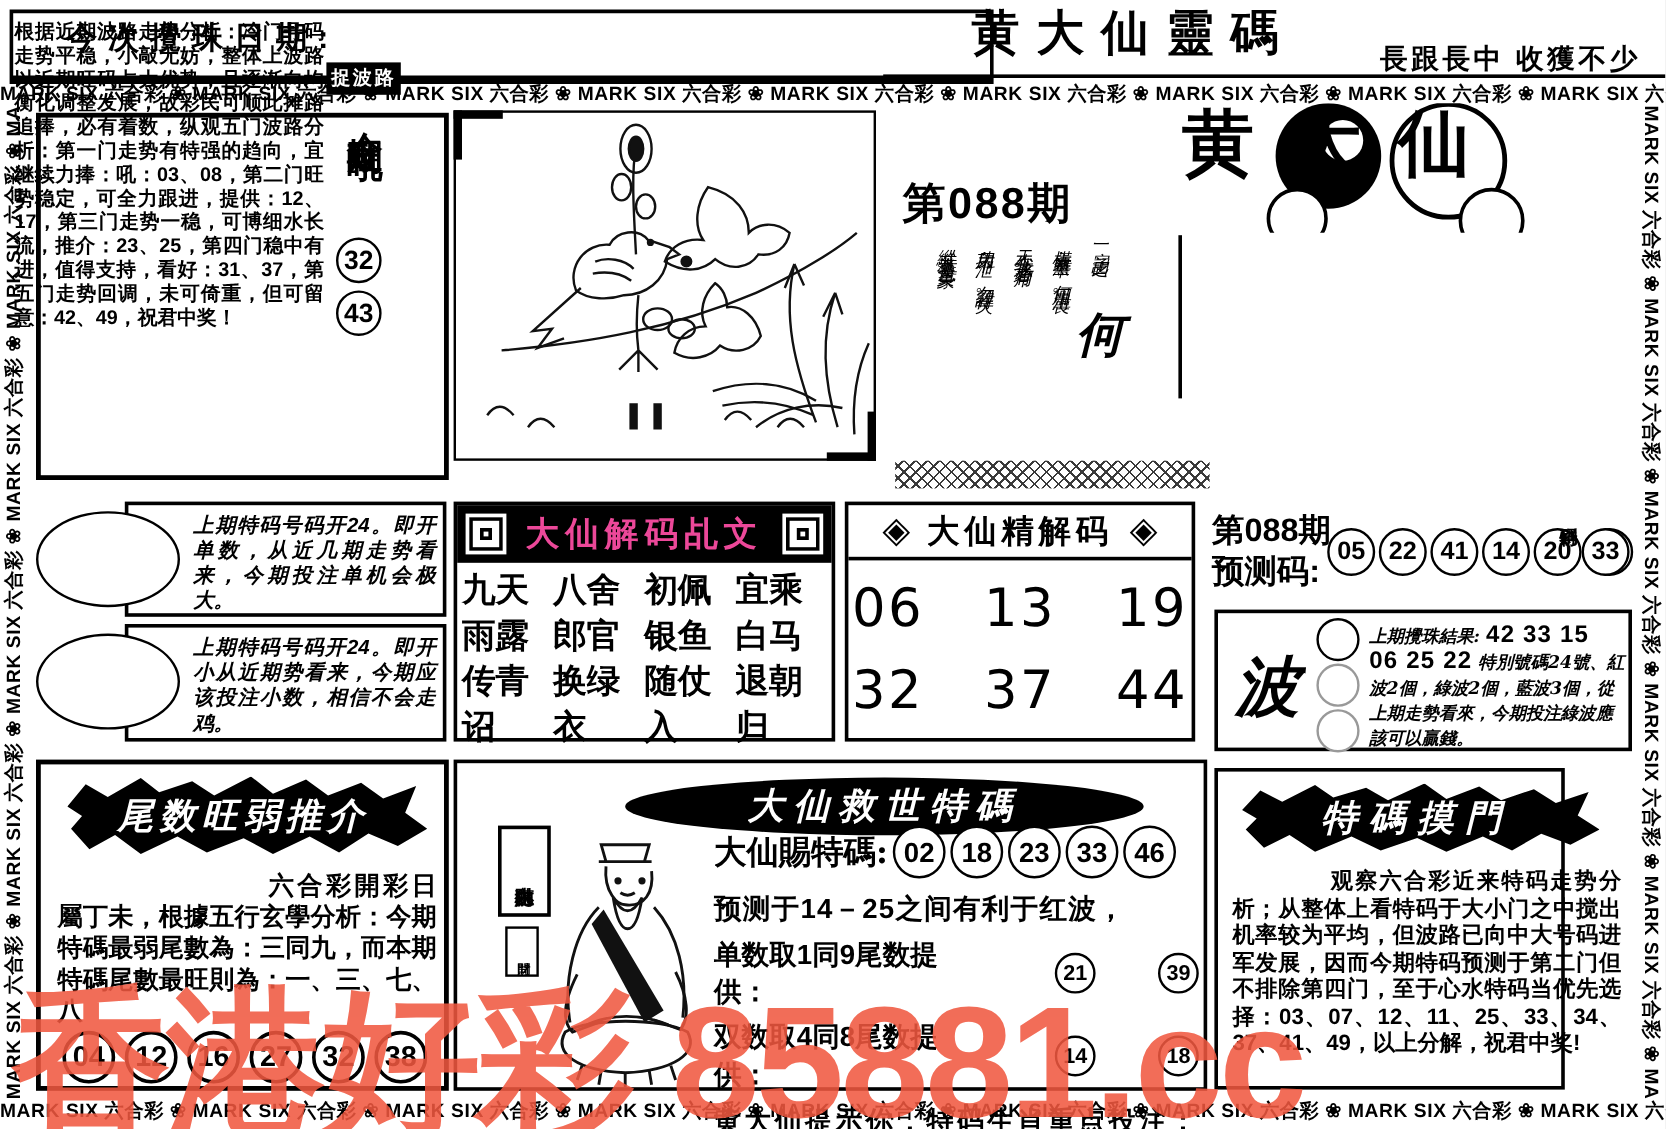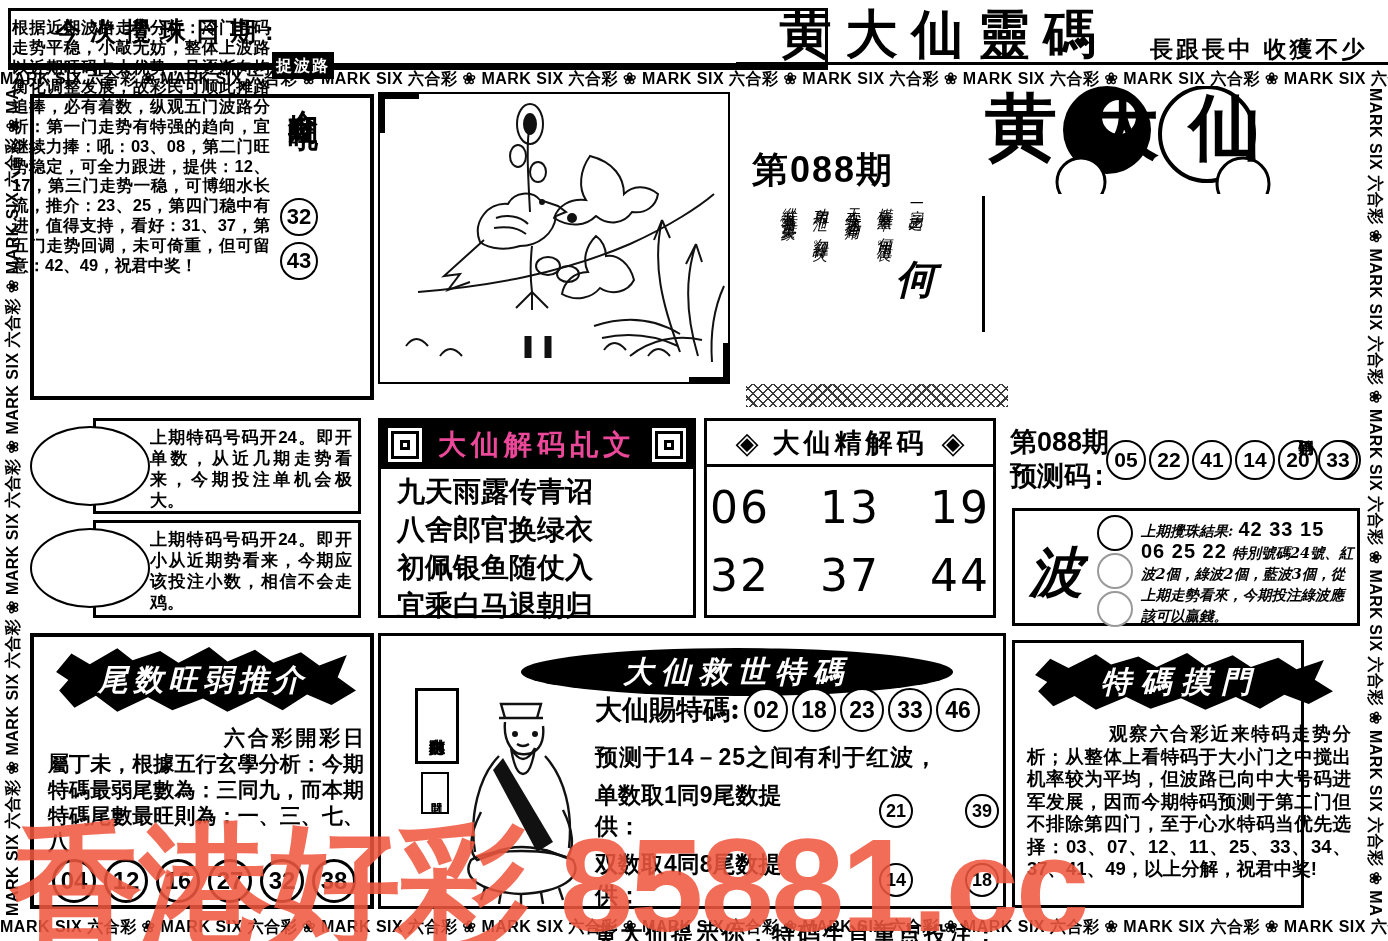--- a/index.html
+++ b/index.html
@@ -18,21 +18,21 @@
   .band-side   { width:26px; height:828px; overflow:hidden; }
   .band-left   { left:0; top:88px; }
   .band-right  { left:1362px; top:88px; }
   .band-side > div { position:absolute; width:828px; height:26px; transform-origin:0 0; }
   .band-left  > div { transform:rotate(-90deg) translateX(-828px); }
   .band-right > div { left:26px; transform:rotate(90deg); }
 
   
   .date-box { left:8px; top:8px; width:820px; height:62px; border:3px solid #000; border-bottom:7px solid #000; }
   .date-label { left:55px; top:14px; font-size:26px; font-weight:bold; letter-spacing:9px; }
-  .main-title { left:742px; top:0px; width:405px; text-align:center; font-size:52px; font-weight:900;
+  .main-title { left:742px; top:0px; width:405px; text-align:center; font-size:40px; font-weight:900;
                 font-family:"DejaVu Serif", serif; letter-spacing:14px; white-space:nowrap; }
   .slogan { left:1150px; top:34px; font-size:23px; font-weight:bold; letter-spacing:3px; white-space:nowrap; }
   .title-rule { left:736px; top:62px; width:652px; height:3px; background:#000; }
 
   
   .analysis-box { left:30px; top:94px; width:344px; height:306px; border:4px solid #000; }
   .analysis-text { left:12px; top:18px; width:258px; font-size:16.5px; line-height:19.8px; text-align:justify; font-weight:600; }
   .catch-label { left:272px; top:52px; width:62px; height:27px; background:#000; color:#fff; font-size:16px; font-weight:bold;
                  text-align:center; line-height:27px; letter-spacing:2px; }
   .vert { writing-mode:vertical-rl; text-orientation:upright; }
@@ -51,55 +51,55 @@
 
   
   .issue-heading { left:752px; top:146px; font-size:36px; font-weight:900; letter-spacing:2px; }
   .verse { left:778px; top:196px; height:180px; display:flex; flex-direction:row-reverse; gap:12px;
            font-family:"DejaVu Serif", serif; font-style:italic; }
   .verse .col { writing-mode:vertical-rl; text-orientation:upright; font-size:15px; line-height:20px; letter-spacing:3px; }
   .verse .intro { font-size:14px; }
   .verse .bigchar { font-size:40px; font-weight:bold; letter-spacing:0; }
   .logo { left:985px; top:86px; width:362px; height:108px; }
   .logo svg { position:absolute; left:0; top:0; }
-  .logo .logo-text { position:absolute; left:0; top:-6px; width:100%; font-size:72px; font-weight:900;
+  .logo .logo-text { position:absolute; left:0; top:-6px; width:100%; font-size:60px; font-weight:900;
                      font-family:"DejaVu Serif", serif; letter-spacing:30px; white-space:nowrap; }
   .logo-vline { left:982px; top:196px; width:3px; height:136px; background:#000; }
   .hatch { left:746px; top:384px; width:262px; height:23px;
            background-image:repeating-linear-gradient(45deg,#3a3a3a 0 1.5px,transparent 1.5px 7px),
                             repeating-linear-gradient(-45deg,#3a3a3a 0 1.5px,transparent 1.5px 7px); }
 
   
-  .prev-box { left:93px; top:418px; width:268px; height:96px; border:3px solid #000; padding:6px 6px 4px 54px; }
+  .prev-box { left:104px; top:418px; width:268px; height:96px; border:3px solid #000; padding:6px 6px 4px 54px;font-style:italic; }
   .prev-box.second { top:520px; height:98px; }
   .prev-text { font-size:17px; line-height:21px; font-weight:600; text-align:justify; }
   .bubble { width:120px; height:80px; background:#fff; border:2.5px solid #000; border-radius:50%; z-index:2; }
   .bubble-1 { left:30px; top:426px; }
   .bubble-2 { left:30px; top:528px; }
 
   
   .jiwen-box { left:378px; top:418px; width:318px; height:200px; border:3px solid #000; }
   .jiwen-header { height:48px; background:#000; color:#ec4899; display:flex; align-items:center; justify-content:space-between; padding:0 10px; }
   .jiwen-title { font-size:28px; font-weight:bold; font-family:"DejaVu Serif", serif; letter-spacing:5px; }
   .hui { width:28px; height:28px; background:#fff; border:3px solid #000; outline:3px solid #fff; display:flex; align-items:center; justify-content:center; }
   .hui span { width:10px; height:10px; border:3px solid #000; display:block; }
-  .jiwen-body { height:146px; display:flex; flex-direction:column; justify-content:space-around; padding:4px 16px; }
+  .jiwen-body { height:146px; display:flex; flex-direction:row; justify-content:space-around; padding:4px 4px; }
   .jiwen-row { display:flex; justify-content:space-between; font-family:"DejaVu Serif", serif; font-size:28px; font-weight:600; }
 
   
   .jingjie-box { left:704px; top:418px; width:292px; height:200px; border:3px solid #000; }
   .jingjie-header { height:46px; border-bottom:3px solid #000; display:flex; align-items:center; justify-content:center; gap:14px; }
   .jingjie-title { font-size:27px; font-weight:bold; font-family:"DejaVu Serif", serif; letter-spacing:4px; }
   .diamond { font-size:30px; line-height:30px; }
   .jingjie-body { height:148px; display:flex; flex-direction:column; justify-content:space-around; padding:6px 0;border-radius:25px; }
   .jingjie-row { text-align:center; font-size:44px; font-family:"DejaVu Sans", sans-serif; word-spacing:34px; letter-spacing:2px; }
 
   
   .pred-issue { left:1010px; top:424px; font-size:27px; font-weight:900; white-space:nowrap; }
-  .pred-label { left:1010px; top:458px; font-size:27px; font-weight:900;font-family:Liberation Mono, monospace; }
+  .pred-label { left:1010px; top:458px; font-size:27px; font-weight:900; }
   .pred-circs { left:1106px; top:440px; display:flex; gap:3px; }
   .pred-circs .circ { width:40px; height:40px; font-size:21px; }
   .special-label { left:1298px; top:428px; height:70px; font-size:15px; line-height:16px; font-weight:600; }
   .special-circ { left:1318px; top:440px; }
   .special-circ .circ { width:40px; height:40px; font-size:21px; }
 
   
   .wave-box { left:1012px; top:508px; width:348px; height:118px; border:3px solid #000; }
   .wave-char { left:14px; top:26px; font-size:54px; font-weight:900; font-family:"DejaVu Serif", serif; font-style:italic; }
   .wave-circles { left:82px; top:4px; display:flex; flex-direction:column; gap:2px; }

